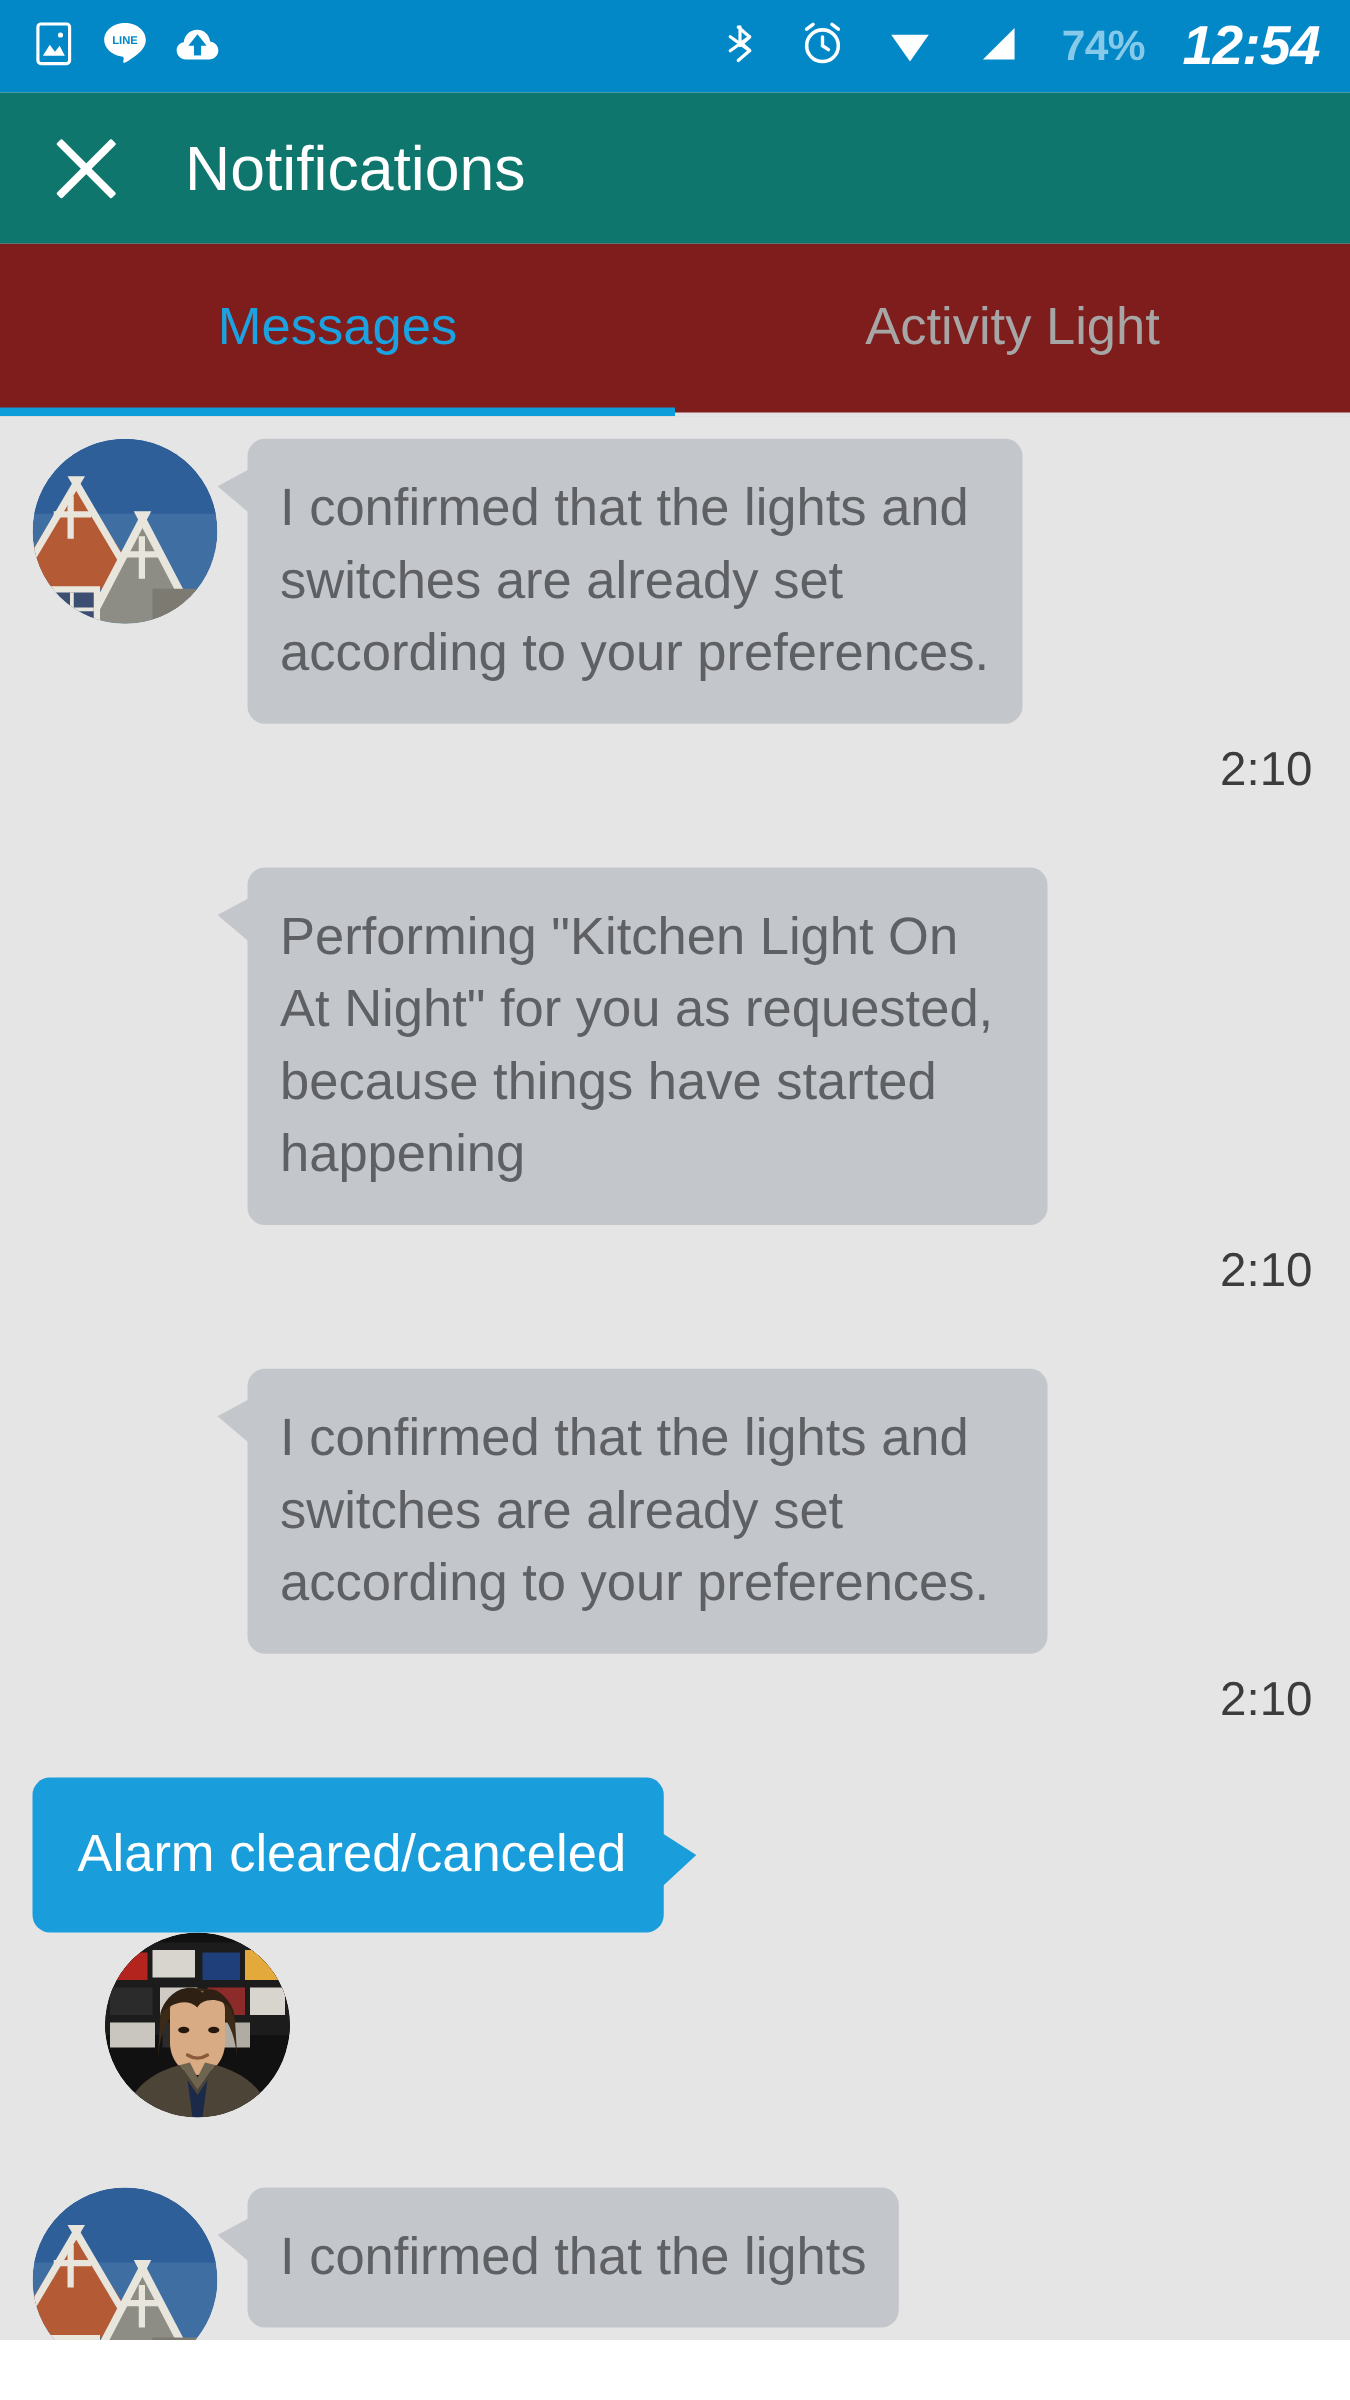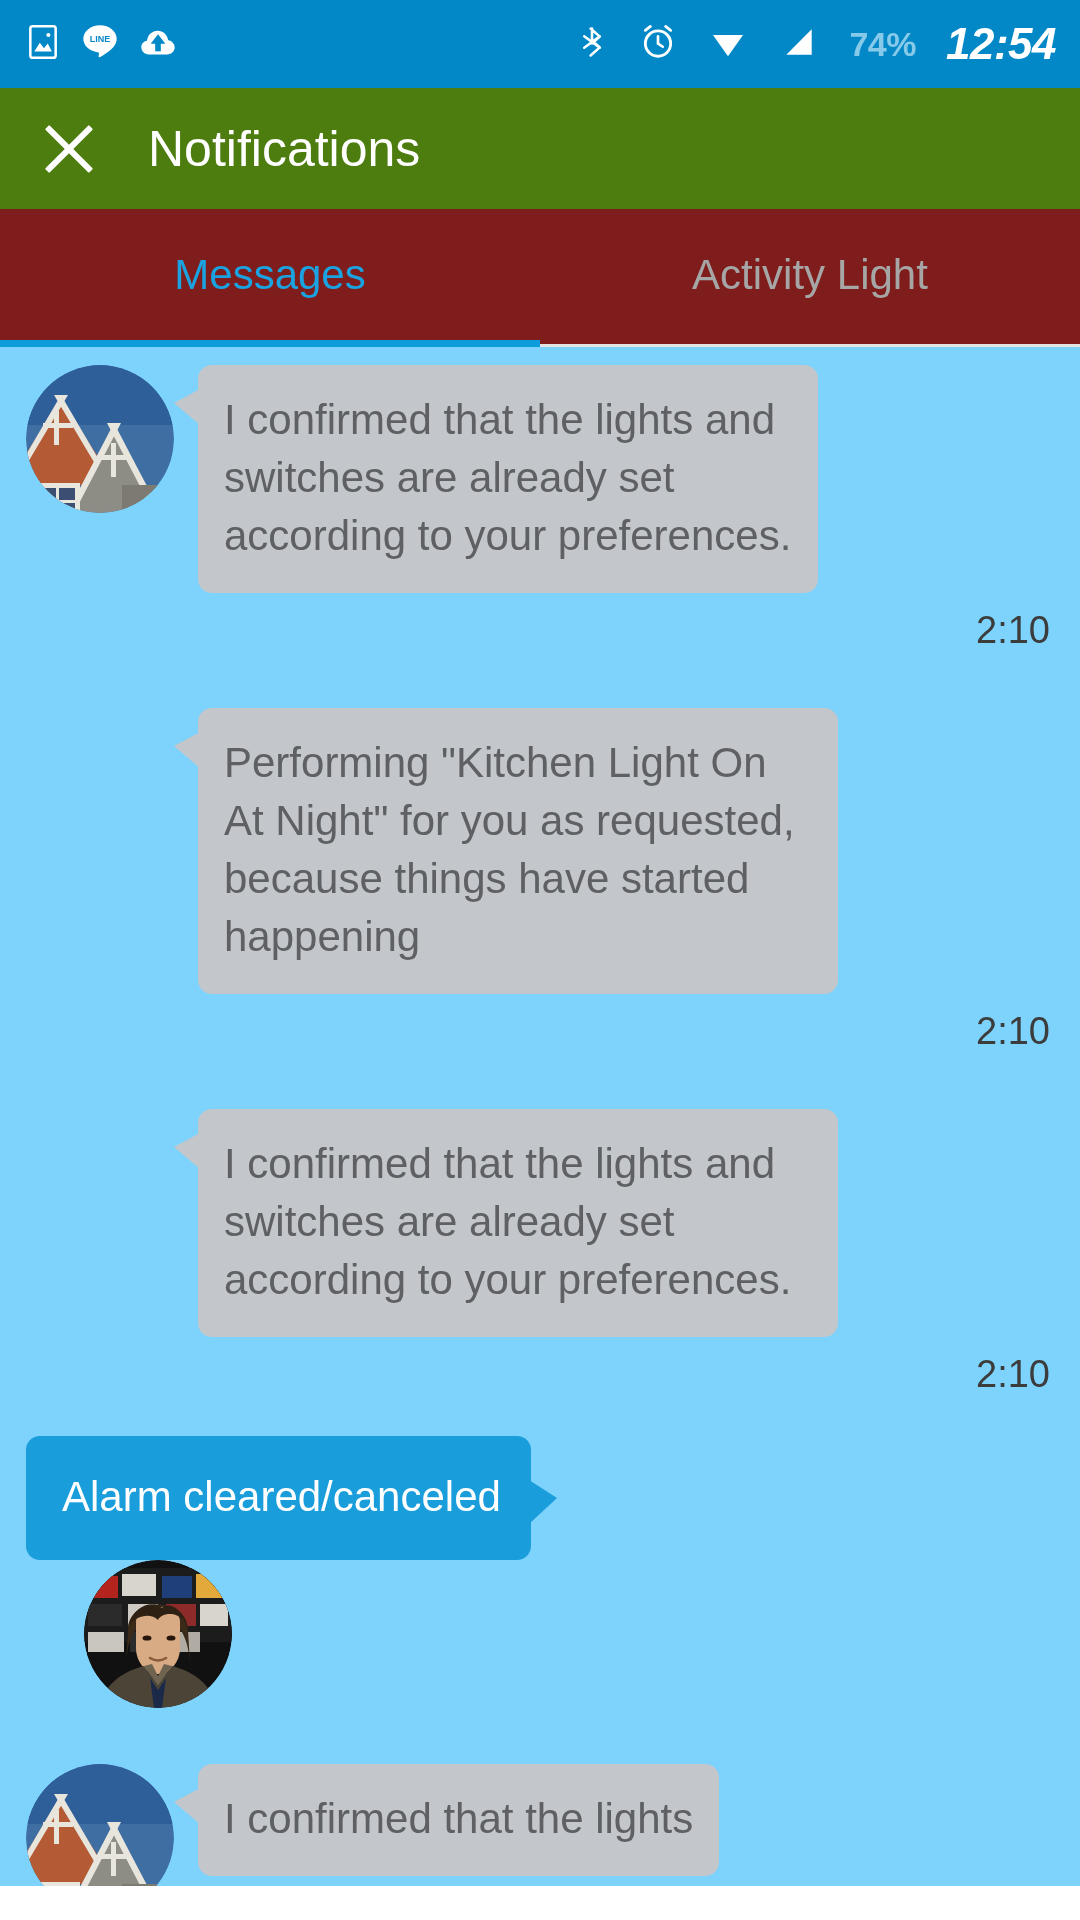--- a/index.html
+++ b/index.html
@@ -7,21 +7,21 @@
   html, body {
     width: 1080px;
     height: 1920px;
     overflow: hidden;
     background: #ffffff;
     font-family: "Liberation Sans", sans-serif;
   }
 
   
   #status-bar {
-    height: 88px;
+    height: 74px;
     background: #0288c7;
     display: flex;
     align-items: center;
     padding: 0 24px;
     color: #ffffff;
   }
   #status-left { display: flex; align-items: center; gap: 18px; }
   #status-right {
     margin-left: auto;
     display: flex;
@@ -39,21 +39,21 @@
     font-size: 44px;
     font-weight: bold;
     color: #ffffff;
     letter-spacing: -0.5px;
     font-style: italic;
   }
 
   
   #app-bar {
     height: 121px;
-    background: #4d7c0f;
+    background: #0f766e;
     display: flex;
     align-items: center;
     padding-left: 40px;
   }
   #close-icon {
     width: 58px; height: 58px;
     position: relative;
     flex: 0 0 auto;
     cursor: pointer;
   }
@@ -105,21 +105,21 @@
     width: 50%;
     height: 7px;
     background: #0d9ddb;
   }
 
   
   #conversation {
     position: relative;
     width: 1080px;
     height: 1539px;
-    background: #7dd3fc;
+    background: #e5e5e5;
     overflow: hidden;
     padding-top: 18px;
   }
 
   .msg-row {
     display: flex;
     align-items: flex-start;
     padding: 0 26px;
   }
   .msg-row.incoming { justify-content: flex-start; }

